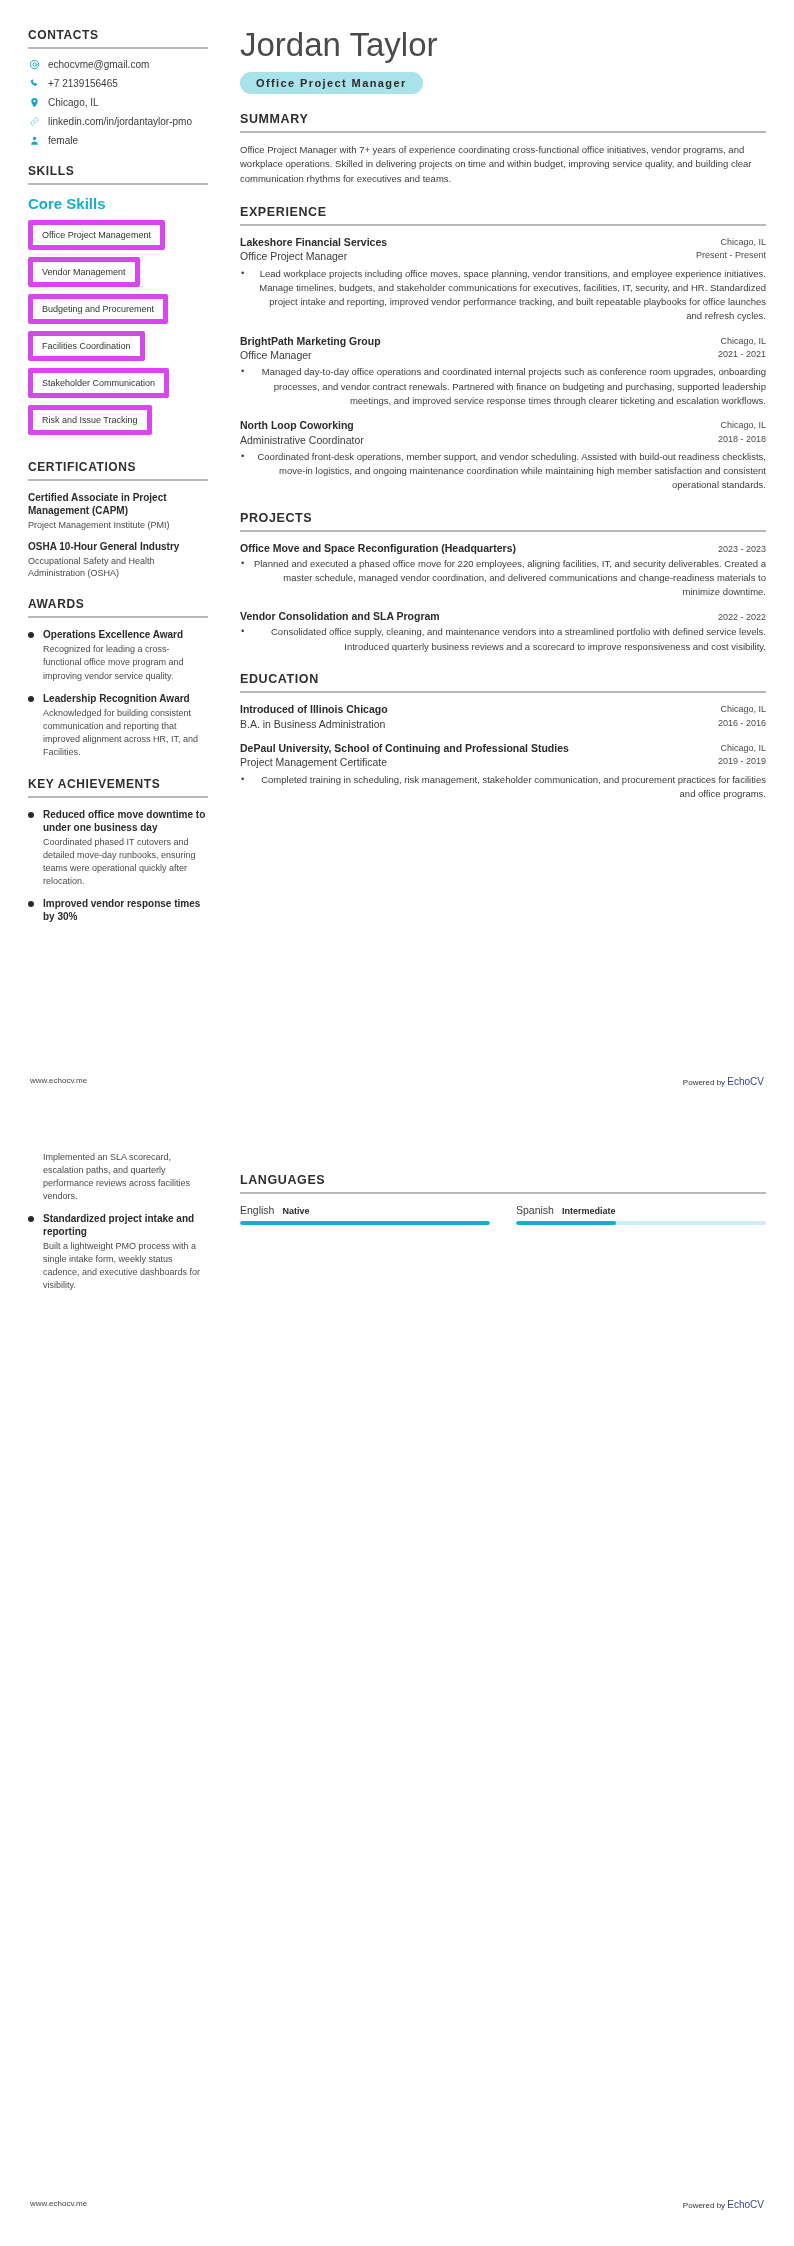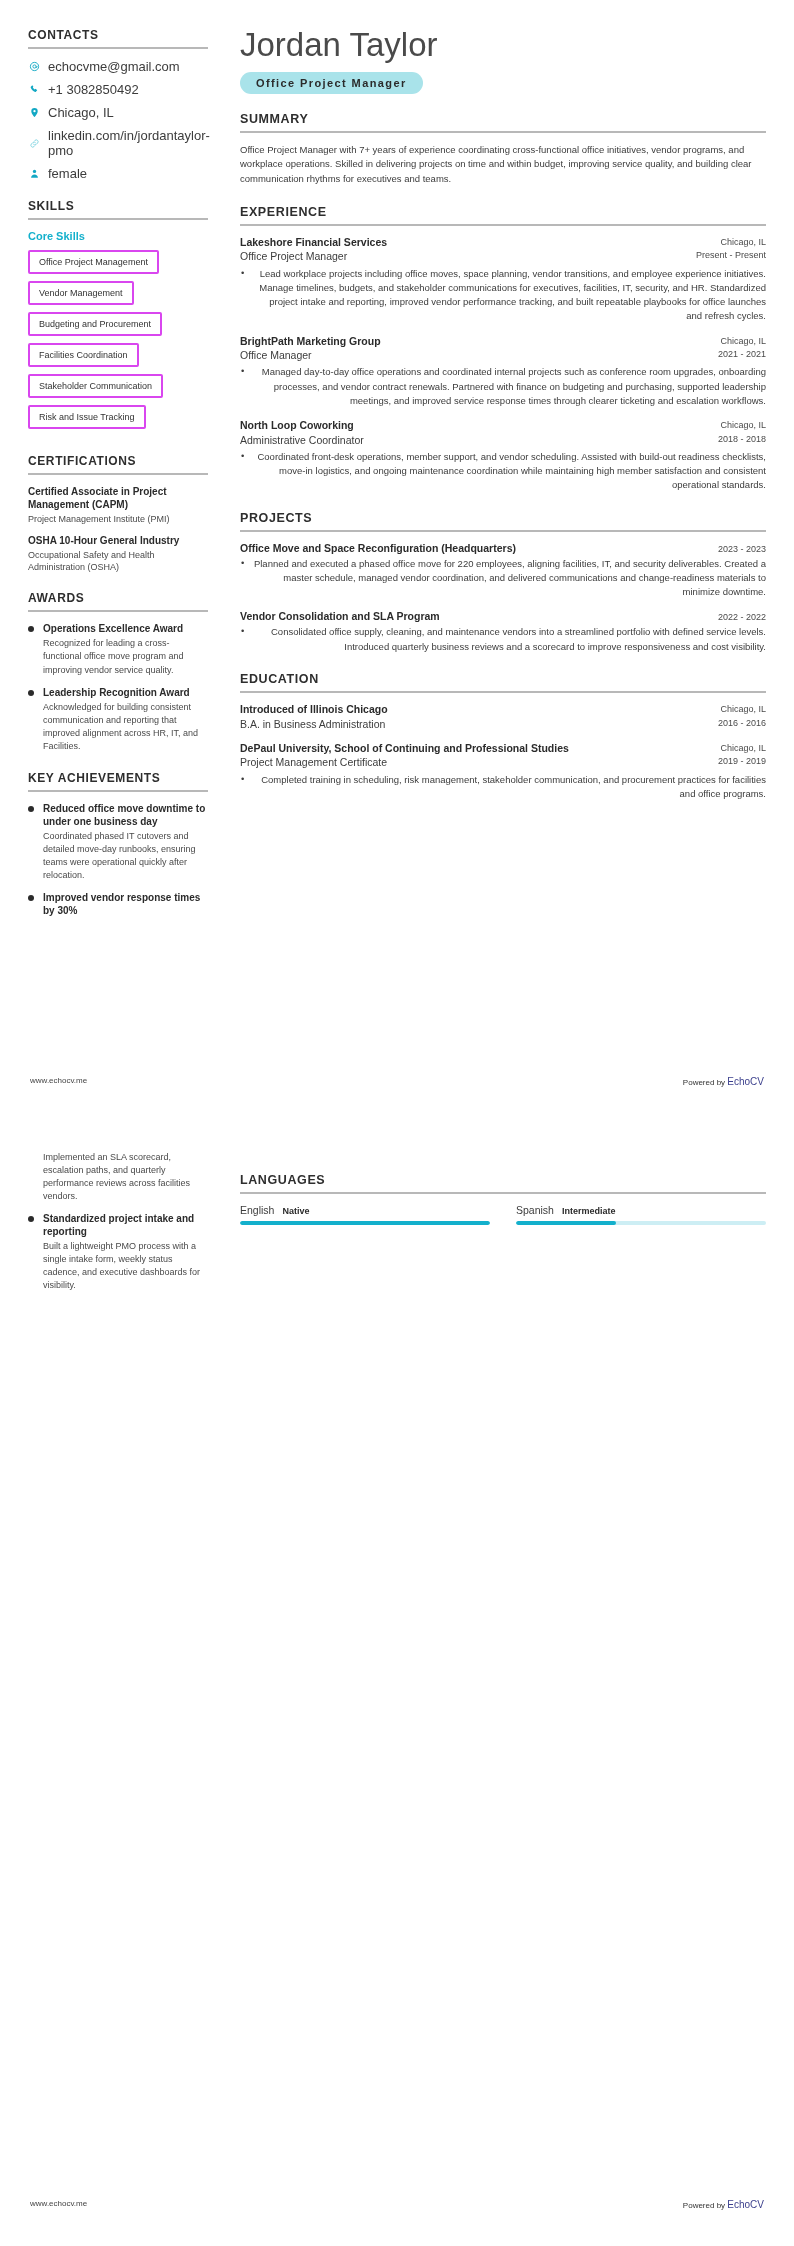--- a/index.html
+++ b/index.html
@@ -23,28 +23,28 @@
     font-size: 12.5px;
     font-weight: bold;
     letter-spacing: 0.6px;
     color: #2e2e2e;
     text-transform: uppercase;
   }
   .sec-rule { height: 2px; background: #b8b8b8; margin: 5px 0 10px 0; }
   .left .sec-h { font-size: 12px; }
 
   
-  .contact-row { display: flex; align-items: center; gap: 8px; margin-bottom: 8px; font-size: 13px; color: #3c3c3c; }
+  .contact-row { display: flex; align-items: center; gap: 8px; margin-bottom: 8px; font-size: 10px; color: #3c3c3c; }
   .ic { width: 12px; flex: 0 0 12px; display: flex; align-items: center; justify-content: center; color: #13a8c4; }
   .ic svg { display: block; }
 
   
-  .skill-group-title { color: #13b0cc; font-weight: bold; font-size: 11px; margin: 2px 0 8px 0; }
+  .skill-group-title { color: #13b0cc; font-weight: bold; font-size: 15px; margin: 2px 0 8px 0; }
   .skill-tag {
-    border: 2px solid #d946ef; border-radius: 2px;
+    border: 5px solid #d946ef; border-radius: 2px;
     padding: 5px 9px; font-size: 9px; color: #333;
     display: inline-block; margin-bottom: 7px;
   }
 
   
   .cert { margin-bottom: 9px; }
   .cert-name { font-weight: bold; font-size: 10px; color: #2b2b2b; line-height: 1.3; }
   .cert-org { font-size: 9px; color: #4a4a4a; line-height: 1.35; margin-top: 2px; }
 
   
@@ -124,21 +124,21 @@
           </span>
           <span>echocvme@gmail.com</span>
         </div>
 
         <div class="contact-row">
           <span class="ic">
             <svg width="11" height="11" viewBox="0 0 24 24" fill="#13a8c4">
               <path d="M6.6 3.5 4 6c-.4.4-.5 1-.3 1.5 1.6 4.6 5.2 8.2 9.8 9.8.5.2 1.1.1 1.5-.3l2.5-2.6c.4-.4.4-1 0-1.4l-2.8-2.2a1 1 0 0 0-1.2 0l-1.3 1a14 14 0 0 1-4-4l1-1.3a1 1 0 0 0 0-1.2L8 3.5a1 1 0 0 0-1.4 0z"></path>
             </svg>
           </span>
-          <span>+1 3082850492</span>
+          <span>+7 2139156465</span>
         </div>
 
         <div class="contact-row">
           <span class="ic">
             <svg width="11" height="11" viewBox="0 0 24 24" fill="#13a8c4">
               <path d="M12 2a7 7 0 0 0-7 7c0 5 7 13 7 13s7-8 7-13a7 7 0 0 0-7-7zm0 9.5A2.5 2.5 0 1 1 12 6.5a2.5 2.5 0 0 1 0 5z"></path>
             </svg>
           </span>
           <span>Chicago, IL</span>
         </div>

